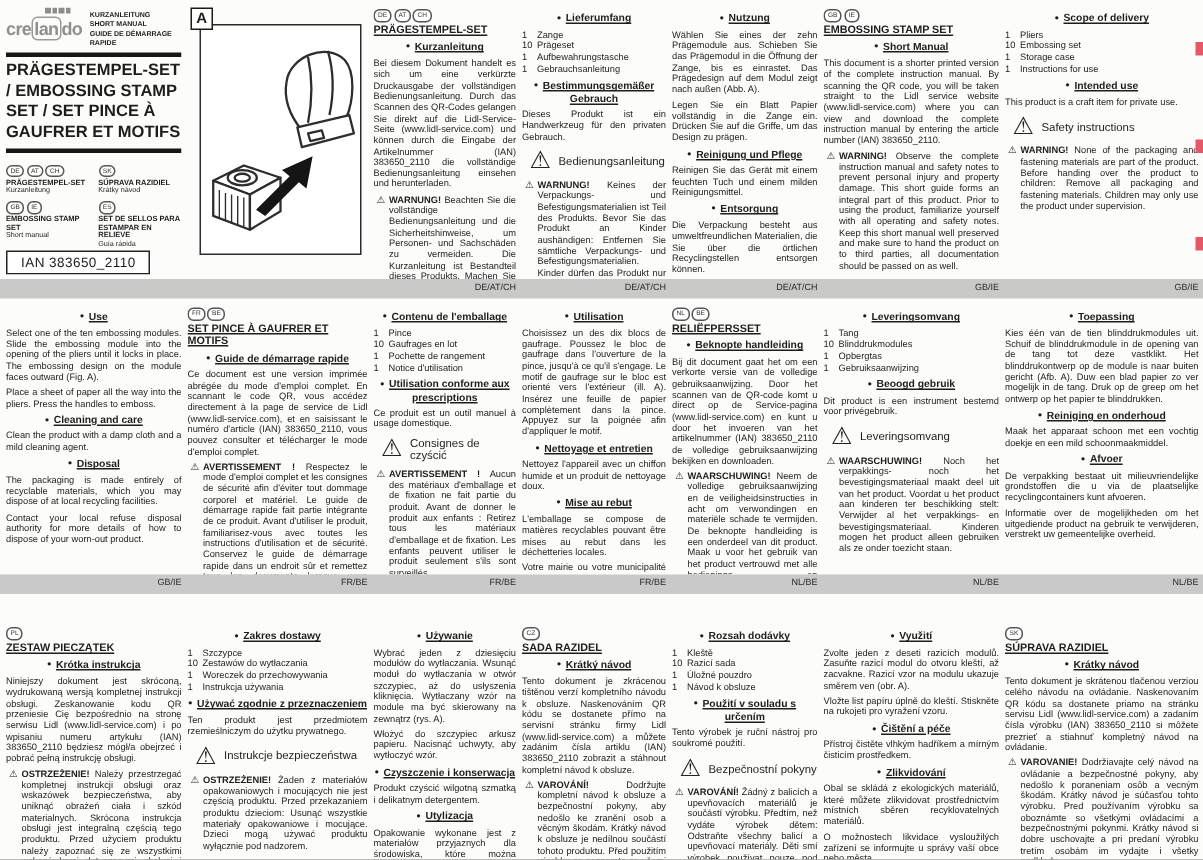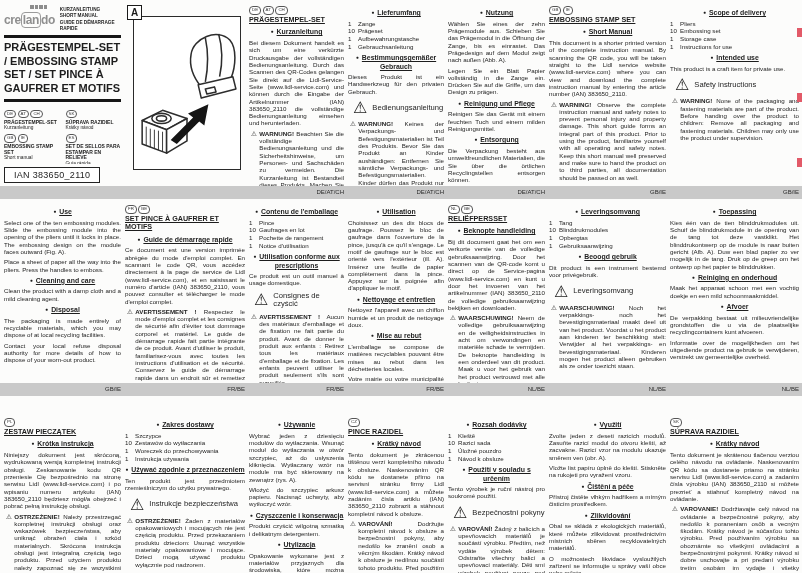--- a/index.html
+++ b/index.html
@@ -422,21 +422,21 @@
         <p class="body">Włożyć do szczypiec arkusz papieru. Nacisnąć uchwyty, aby wytłoczyć wzór.</p>
         <div class="sec-h"><span class="blt">●</span><span class="ht">Czyszczenie i konserwacja</span></div>
         <p class="body">Produkt czyścić wilgotną szmatką i delikatnym detergentem.</p>
         <div class="sec-h"><span class="blt">●</span><span class="ht">Utylizacja</span></div>
         <p class="body">Opakowanie wykonane jest z materiałów przyjaznych dla środowiska, które można przekazać do utylizacji w lokalnym punkcie przetwarzania surowców wtórnych.</p>
       </div>
       <div class="col">
         <div class="chips">
           <span class="chip">CZ</span>
         </div>
-        <div class="product">PINCE RAZIDEL</div>
+        <div class="product">SADA RAZIDEL</div>
         <div class="sec-h"><span class="blt">●</span><span class="ht">Krátký návod</span></div>
         <p class="body">Tento dokument je zkrácenou tištěnou verzí kompletního návodu k obsluze. Naskenováním QR kódu se dostanete přímo na servisní stránku firmy Lidl (www.lidl-service.com) a můžete zadáním čísla artiklu (IAN) 383650_2110 zobrazit a stáhnout kompletní návod k obsluze.</p>
         <div class="warn">
           <span class="wtri">⚠</span>
           <p class="wbody"><b>VAROVÁNÍ! </b>Dodržujte kompletní návod k obsluze a bezpečnostní pokyny, aby nedošlo ke zranění osob a věcným škodám. Krátký návod k obsluze je nedílnou součástí tohoto produktu. Před použitím výrobku se seznamte se všemi obslužnými a bezpečnostními pokyny. Krátký návod k obsluze si dobře uschovejte a při předávání výrobku třetím osobám předejte i všechny dokumenty.</p>
         </div>
       </div>
       <div class="col">
         <div class="sec-h"><span class="blt">●</span><span class="ht">Rozsah dodávky</span></div>
         <div class="li">

